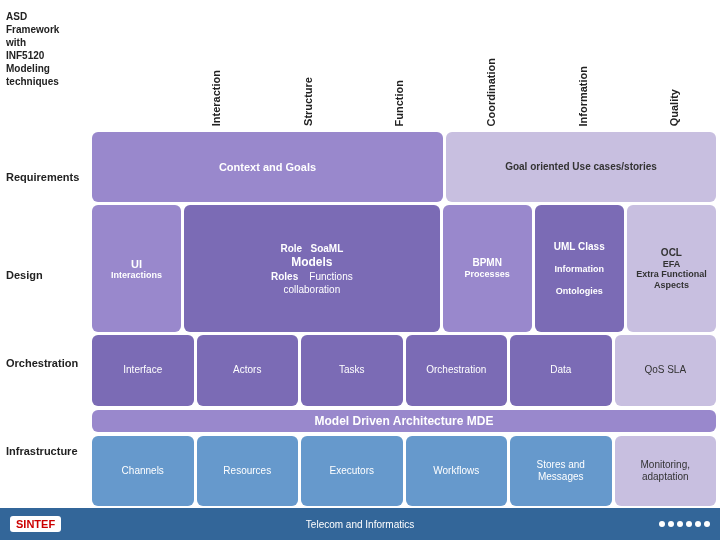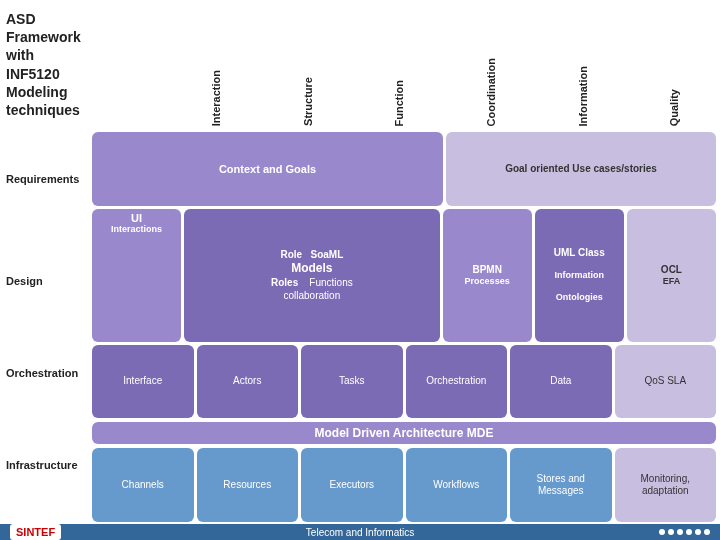--- a/index.html
+++ b/index.html
@@ -144,21 +144,21 @@
       flex: 1.8;
     }
 
     .design-ui-cell {
       flex: 1;
       background: #9988cc;
       border-radius: 6px;
       display: flex;
       flex-direction: column;
       align-items: center;
-      justify-content: flex-start;
+      justify-content: center;
       color: #fff;
       font-size: 11px;
       font-weight: bold;
       text-align: center;
       padding: 3px;
     }
 
     .design-main-cell {
       flex: 3;
       background: #7b6bb5;
@@ -238,21 +238,21 @@
       color: #fff;
       font-size: 12px;
       font-weight: bold;
       padding: 3px;
       height: 22px;
       margin: 1px 0;
     }
 
     
     .footer {
-      height: 16px;
+      height: 32px;
       background: #336699;
       display: flex;
       align-items: center;
       justify-content: space-between;
       padding: 0 10px;
     }
 
     .footer-left {
       display: flex;
       align-items: center;
@@ -284,21 +284,21 @@
       background: #fff;
       border-radius: 50%;
     }
 
     
     .title-block {
       position: absolute;
       top: 10px;
       left: 6px;
       width: 86px;
-      font-size: 14px;
+      font-size: 10px;
       font-weight: bold;
       color: #222;
       line-height: 1.3;
     }
 
     .small-text { font-size: 9px; }
     .bold { font-weight: bold; }
   </style>
 </head>
 <body>
@@ -383,20 +383,21 @@
           <span class="small-text">Processes</span>
         </div>
         <div class="design-uml-cell">
           <span>UML Class</span>
           <span class="small-text">Information</span>
           <span class="small-text">Ontologies</span>
         </div>
         <div class="design-ocl-cell">
           <span>OCL</span>
           <span class="small-text">EFA</span>
+          <span class="small-text">Extra Functional Aspects</span>
         </div>
       </div>
 
       <div class="grid-row">
         <div class="cell cell-purple">
           <span>Interface</span>
         </div>
         <div class="cell cell-purple">
           <span>Actors</span>
         </div>

